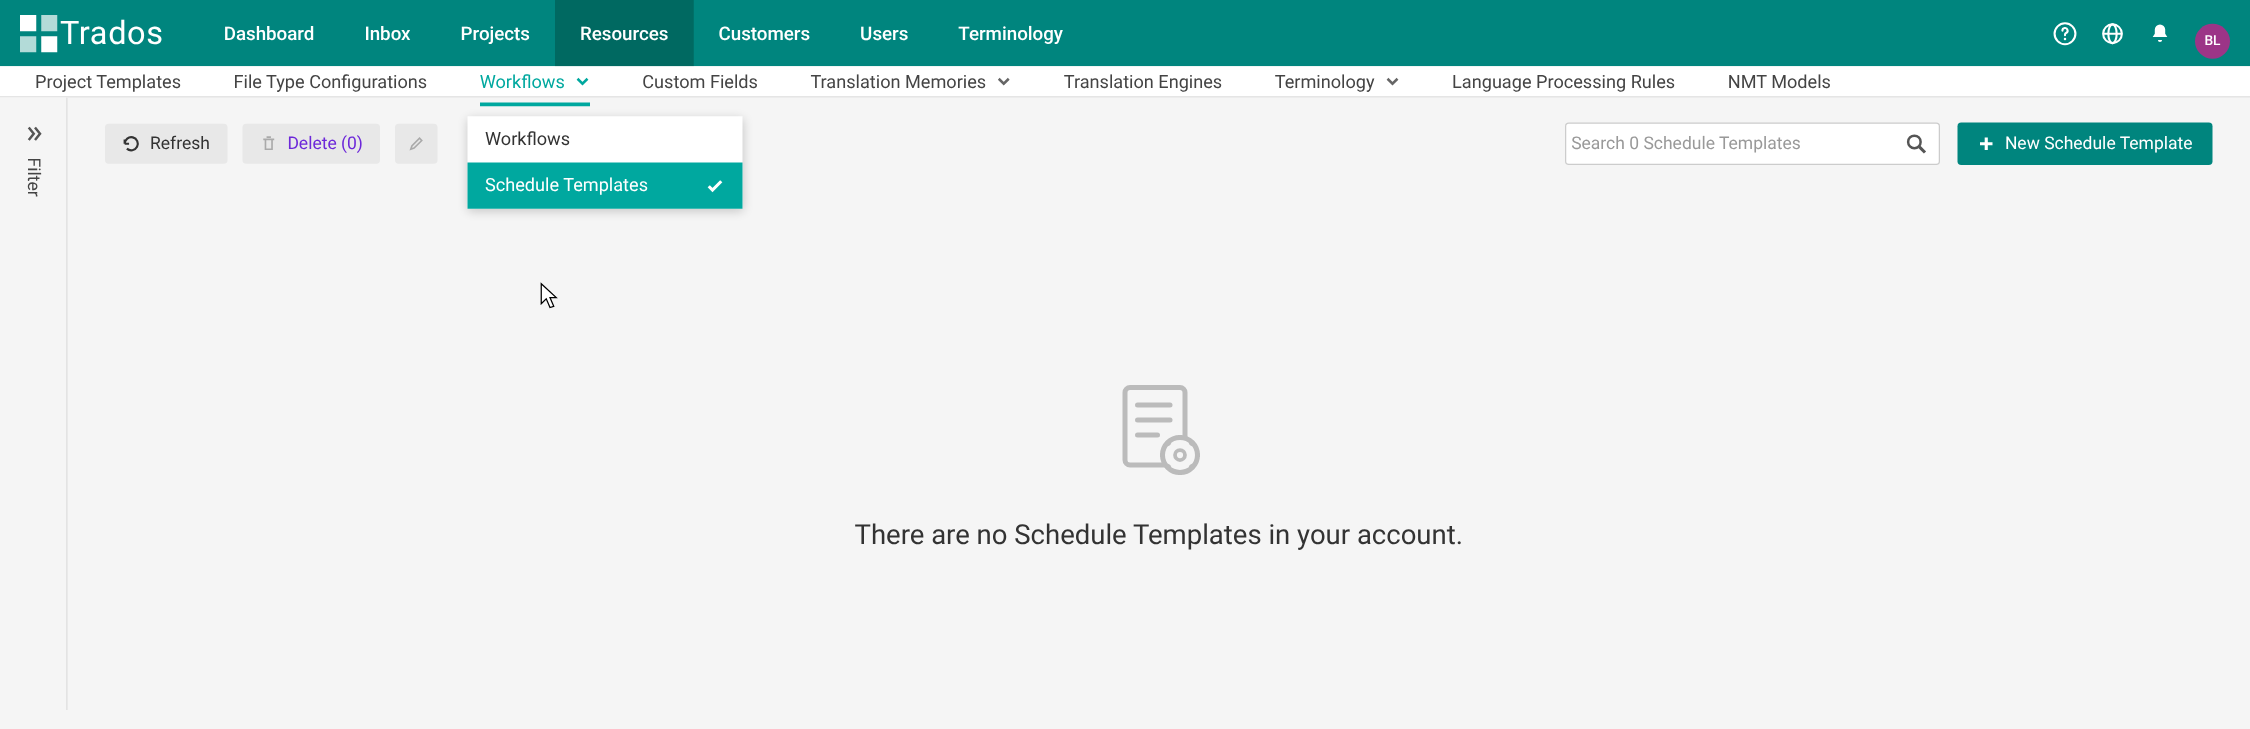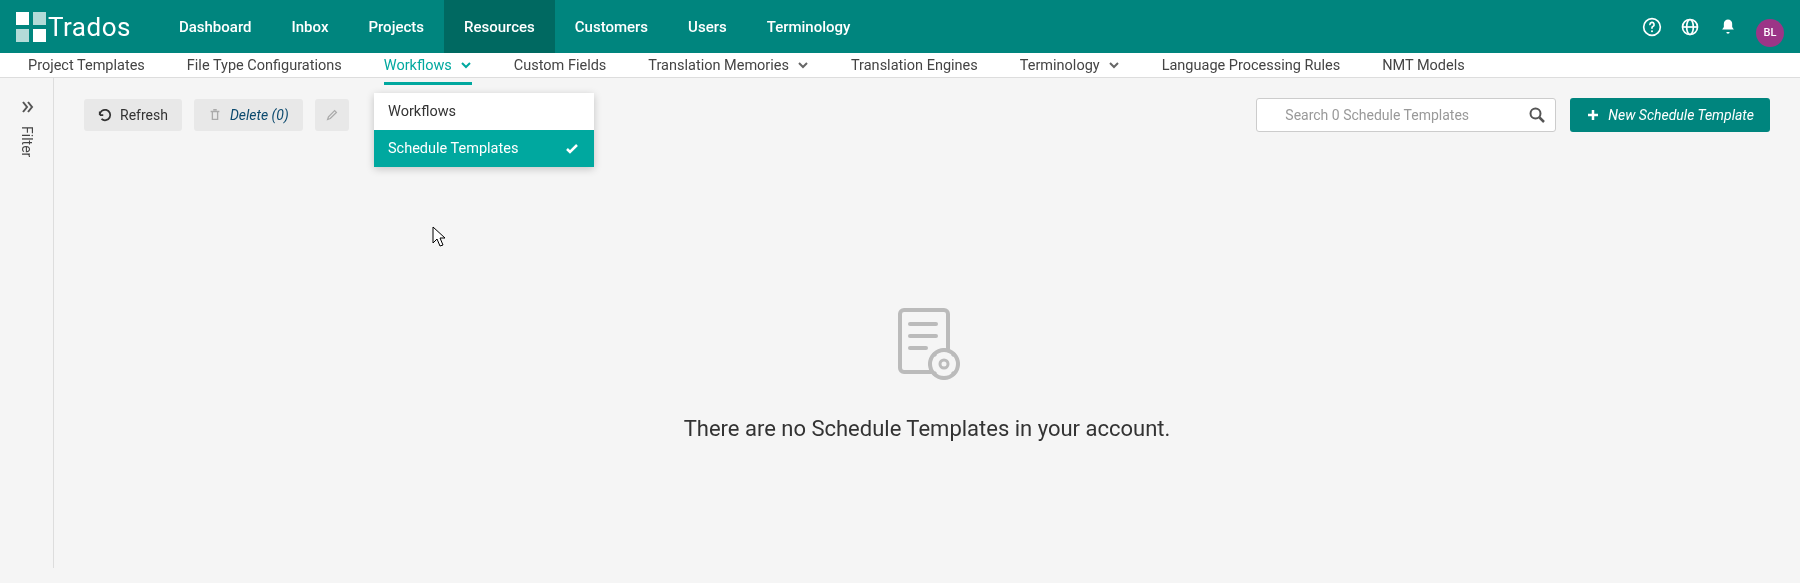--- a/index.html
+++ b/index.html
@@ -184,40 +184,39 @@
       gap: 8px;
       padding: 8px 14px;
       font-size: 14px;
       border-radius: 3px;
       border: none;
       cursor: pointer;
       background: #e8e8e8;
       color: #333;
     }
     .btn.disabled {
-      color: #0c4a6e;
+      color: #6d28d9;
       cursor: default;
-      font-style: italic;
     }
     .btn-icon {
       width: 14px;
       height: 14px;
     }
     .toolbar-right {
       display: flex;
       gap: 14px;
       align-items: center;
     }
     .search-wrap {
       position: relative;
       width: 300px;
     }
     .search-input {
       width: 100%;
-      padding: 8px 36px 8px 28px;
+      padding: 8px 36px 8px 4px;
       border: 1px solid #ccc;
       border-radius: 3px;
       font-size: 14px;
       color: #333;
     }
     .search-input::placeholder {
       color: #999;
     }
     .search-icon {
       position: absolute;
@@ -226,21 +225,20 @@
       transform: translateY(-50%);
       width: 18px;
       height: 18px;
       fill: #555;
       cursor: pointer;
     }
     .btn-primary {
       background: #00857e;
       color: white;
       padding: 9px 16px;
-      font-style: italic;
     }
     .btn-primary .btn-icon {
       fill: white;
     }
     .empty {
       text-align: center;
       padding-top: 170px;
     }
     .empty-icon {
       width: 90px;

